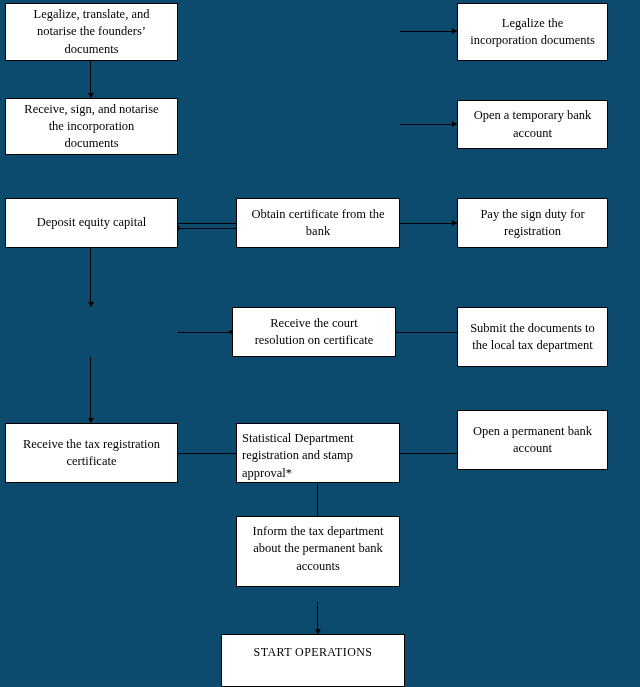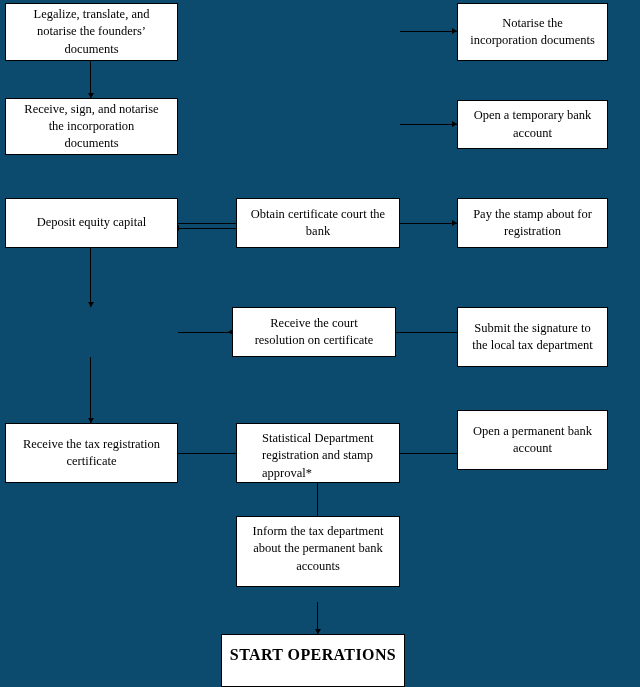--- a/index.html
+++ b/index.html
@@ -33,29 +33,28 @@
     display: block;
     width: 100%;
     white-space: pre-line;
   }
   .node.align-left {
     justify-content: flex-start;
     text-align: left;
   }
   .node.align-left .txt {
     text-align: left;
-    margin-left: 20px;
   }
   .node.top-text {
     align-items: flex-start;
     padding-top: 6px;
   }
   .node.terminal {
-    font-weight: bold;
-    font-size: 16px;
+    font-weight: normal;
+    font-size: 12px;
     letter-spacing: 0.4px;
     align-items: flex-start;
     padding-top: 9px;
   }
   
   .conn {
     position: absolute;
     background: #000000;
   }
   .arrowhead {
@@ -119,52 +118,52 @@
 
   <div class="conn" style="left:317px;top:602px;width:1px;height:32px;"></div>
   <div class="arrowhead down" style="left:315px;top:629px;"></div>
 
   <div class="node" style="left:5px;top:3px;width:173px;height:58px;">
     <span class="txt">Legalize, translate, and
 notarise the founders’
 documents</span>
   </div>
   <div class="node" style="left:457px;top:3px;width:151px;height:58px;">
-    <span class="txt">Notarise the
+    <span class="txt">Legalize the
 incorporation documents</span>
   </div>
 
   <div class="node" style="left:5px;top:98px;width:173px;height:57px;">
     <span class="txt">Receive, sign, and notarise
 the incorporation
 documents</span>
   </div>
   <div class="node" style="left:457px;top:100px;width:151px;height:49px;">
     <span class="txt">Open a temporary bank
 account</span>
   </div>
 
   <div class="node" style="left:5px;top:198px;width:173px;height:50px;">
     <span class="txt">Deposit equity capital</span>
   </div>
   <div class="node" style="left:236px;top:198px;width:164px;height:50px;">
-    <span class="txt">Obtain certificate court the
+    <span class="txt">Obtain certificate from the
 bank</span>
   </div>
   <div class="node" style="left:457px;top:198px;width:151px;height:50px;">
-    <span class="txt">Pay the stamp about for
+    <span class="txt">Pay the sign duty for
 registration</span>
   </div>
 
   <div class="node" style="left:232px;top:307px;width:164px;height:50px;">
     <span class="txt">Receive the court
 resolution on certificate</span>
   </div>
   <div class="node" style="left:457px;top:307px;width:151px;height:60px;">
-    <span class="txt">Submit the signature to
+    <span class="txt">Submit the documents to
 the local tax department</span>
   </div>
 
   <div class="node" style="left:5px;top:423px;width:173px;height:60px;">
     <span class="txt">Receive the tax registration
 certificate</span>
   </div>
   <div class="node align-left top-text" style="left:236px;top:423px;width:164px;height:60px;">
     <span class="txt">Statistical Department
 registration and stamp

